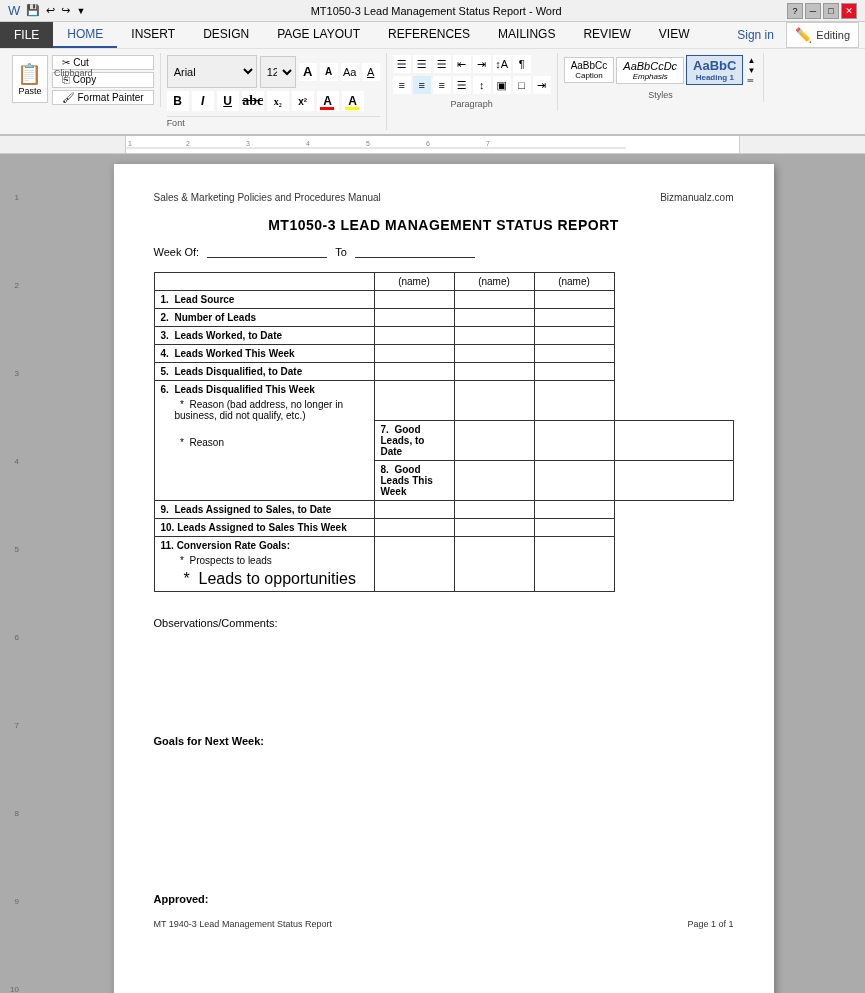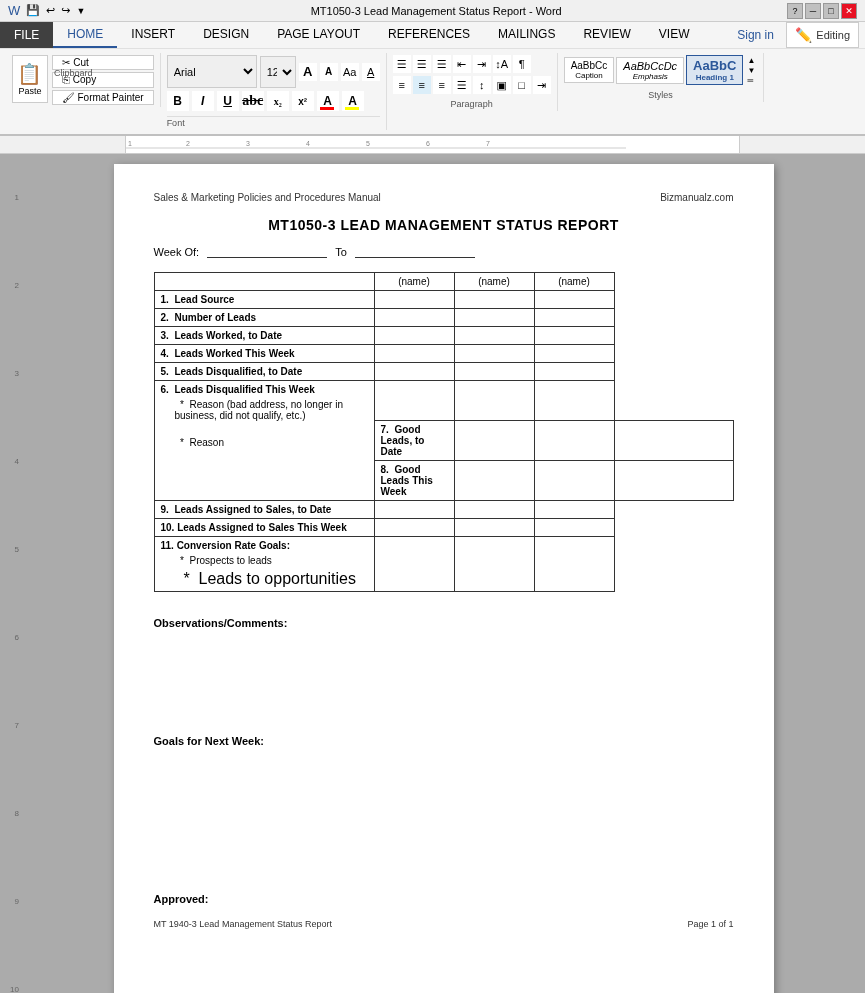--- a/index.html
+++ b/index.html
@@ -89,21 +89,21 @@
     .to-blank { display: inline-block; width: 120px; border-bottom: 1px solid #333; }
 
     
     .report-table { width: 100%; border-collapse: collapse; font-size: 10px; margin-bottom: 18px; }
     .report-table td, .report-table th { border: 1px solid #333; padding: 3px 6px; vertical-align: top; }
     .report-table .col-header { text-align: center; font-weight: normal; }
     .report-table .data-col { width: 80px; }
     .report-table .label-col { width: 220px; }
 
     
-    .section-label { font-weight: bold; font-size: 11px; margin-bottom: 6px; margin-top: 25px; }
+    .section-label { font-weight: normal; font-size: 11px; margin-bottom: 6px; margin-top: 25px; }
     .section-content { min-height: 60px; }
     .goals-label { font-weight: bold; font-size: 11px; margin-bottom: 6px; margin-top: 40px; }
     .approved-label { font-weight: bold; font-size: 11px; margin-top: 80px; }
     .section-inner-label { font-size: 9px; color: #555; text-align: center; border-top: 1px solid #ddd; padding-top: 1px; margin-top: 2px; }
     .color-line { height: 3px; width: 14px; background: #ff0; position: absolute; bottom: 0; left: 2px; }
     .color-line-red { background: red; }
   </style>
 </head>
 <body>
 

